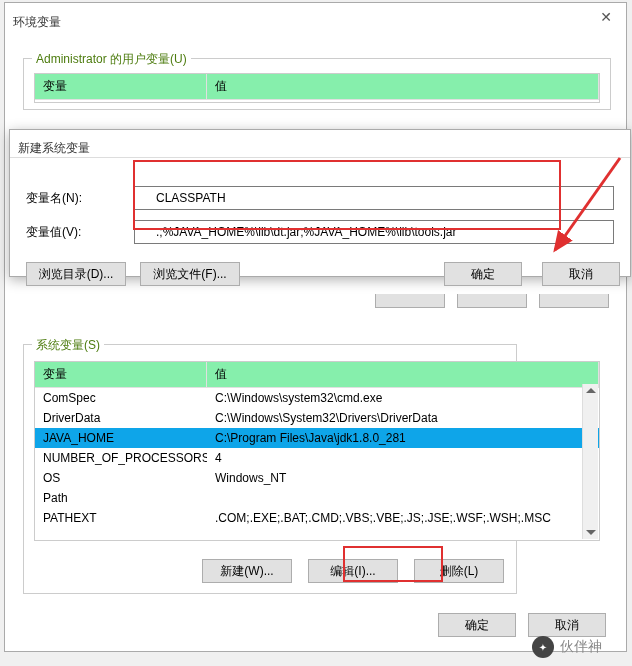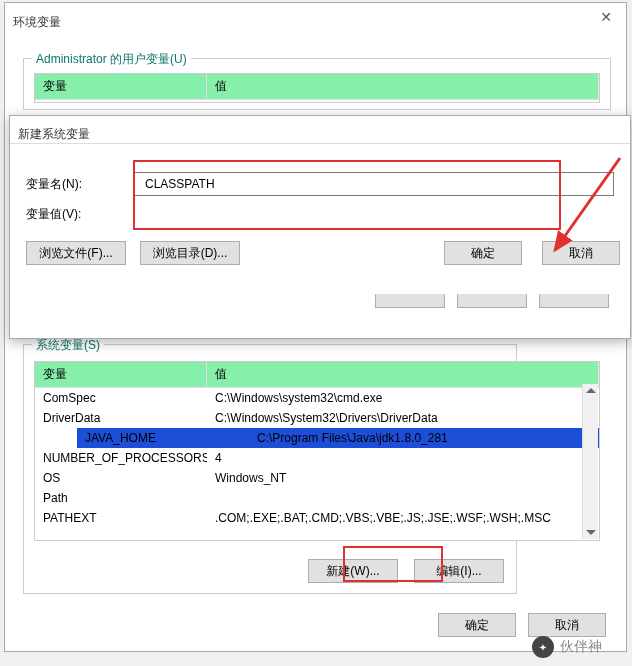--- a/index.html
+++ b/index.html
@@ -3,37 +3,37 @@
   <meta charset="utf-8">
   <style>
     * { box-sizing: border-box; margin: 0; padding: 0; }
     body { font-family: "Microsoft YaHei", "Segoe UI", sans-serif; font-size: 12px; background: #f0f0f0; width: 632px; height: 666px; position: relative; overflow: hidden; }
     
     .window { position: absolute; background: #fff; border: 1px solid #aaa; }
     .titlebar { height: 28px; display: flex; align-items: flex-end; padding: 0 8px; font-size: 12px; color: #333; }
     .close-x { position: absolute; right: 0; top: 0; width: 40px; height: 28px; display: flex; align-items: center; justify-content: center; font-size: 14px; color: #555; }
     
     .group-box { position: absolute; border: 1px solid #ccc; }
-    .group-label { position: absolute; top: -8px; left: 8px; background: #fff; padding: 0 4px; font-size: 12px; color: #0f766e; }
+    .group-label { position: absolute; top: -8px; left: 8px; background: #fff; padding: 0 4px; font-size: 12px; color: #4d7c0f; }
     
     .table { border: 1px solid #ccc; background: #fff; }
     .table-header { display: flex; background: #86efac; border-bottom: 1px solid #e0e0e0; }
     .th { padding: 4px 8px; font-size: 12px; border-right: 1px solid #e0e0e0; }
     .table-body { overflow-y: auto; }
     .tr { display: flex; font-size: 12px; padding: 2px 0; }
-    .tr.sel { background: #1d4ed8; margin-left: 42px; }
+    .tr.sel { background: #0ea5e9; }
     .td { padding: 1px 8px; white-space: nowrap; overflow: hidden; }
     .col-var { width: 172px; }
     .col-val { flex: 1; }
     
     .btn { display: inline-flex; align-items: center; justify-content: center; border: 1px solid #adadad; background: #e1e1e1; font-size: 12px; padding: 0 10px; height: 24px; min-width: 78px; cursor: pointer; }
     
     .field-row { display: flex; align-items: center; margin: 10px 0; }
     .field-label { width: 108px; font-size: 12px; }
-    .field-input { flex: 1; height: 24px; border: 1px solid #7a7a7a; padding: 0 10px; font-size: 12px; font-family: inherit; }
+    .field-input { flex: 1; height: 24px; border: 1px solid #7a7a7a; padding: 0 21px; font-size: 12px; font-family: inherit; }
     
     .red-box { position: absolute; border: 2px solid #e03030; pointer-events: none; }
     .arrow { position: absolute; pointer-events: none; }
     
     
     .wm { position: absolute; right: 30px; bottom: 8px; display: flex; align-items: center; gap: 6px; color: #888; font-size: 14px; }
     .wm-dot { width: 22px; height: 22px; border-radius: 50%; background: #444; display:flex; align-items:center; justify-content:center; color:#fff; font-size:10px;}
     
     .scrollbar { position: absolute; right: 1px; top: 22px; bottom: 1px; width: 16px; background: #f0f0f0; border-left: 1px solid #ddd; }
     .scrollbar::before, .scrollbar::after { content: ""; position: absolute; left: 3px; width: 0; height: 0; border-left: 5px solid transparent; border-right: 5px solid transparent; }
@@ -93,45 +93,47 @@
           <div class="tr">
             <div class="td col-var">PATHEXT</div>
             <div class="td col-val">.COM;.EXE;.BAT;.CMD;.VBS;.VBE;.JS;.JSE;.WSF;.WSH;.MSC</div>
           </div>
         </div>
       <div class="scrollbar"></div>
     </div>
     <div style="position:absolute; right:12px; bottom:10px; display:flex; gap:16px;">
       <button class="btn" style="min-width:90px;">新建(W)...</button>
       <button class="btn" style="min-width:90px;">编辑(I)...</button>
+      <button class="btn" style="min-width:90px;">删除(L)</button>
     </div>
   </div>
 
   <div style="position:absolute; right:20px; bottom:14px; display:flex; gap:12px;">
     <button class="btn">确定</button>
     <button class="btn">取消</button>
   </div>
 </div>
 
-<div class="window" style="left:9px; top:115px; width:622px; height:224px; box-shadow:0 3px 12px rgba(0,0,0,0.3);">
+<div class="window" style="left:9px; top:129px; width:622px; height:148px; box-shadow:0 3px 12px rgba(0,0,0,0.3);">
   <div class="titlebar" style="border-bottom:1px solid #ddd;">
     <span>新建系统变量</span>
   </div>
   <div style="padding:18px 16px 10px 16px;">
     <div class="field-row">
       <div class="field-label">变量名(N):</div>
       <input class="field-input" value="CLASSPATH" style="">
     </div>
     <div class="field-row">
       <div class="field-label">变量值(V):</div>
+      <input class="field-input" value=".;%JAVA_HOME%\lib\dt.jar;%JAVA_HOME%\lib\tools.jar" style="">
     </div>
     <div style="display:flex; justify-content:space-between; margin-top:18px;">
       <div style="display:flex; gap:14px;">
+        <button class="btn" style="min-width:100px;">浏览目录(D)...</button>
         <button class="btn" style="min-width:100px;">浏览文件(F)...</button>
-        <button class="btn" style="min-width:100px;">浏览目录(D)...</button>
       </div>
       <div style="display:flex; gap:14px;">
         <button class="btn">确定</button>
         <button class="btn" style="position:relative; left:6px;">取消</button>
       </div>
     </div>
   </div>
 </div>
 
 <div style="position:absolute; left:375px; top:294px; display:flex; gap:12px;">

